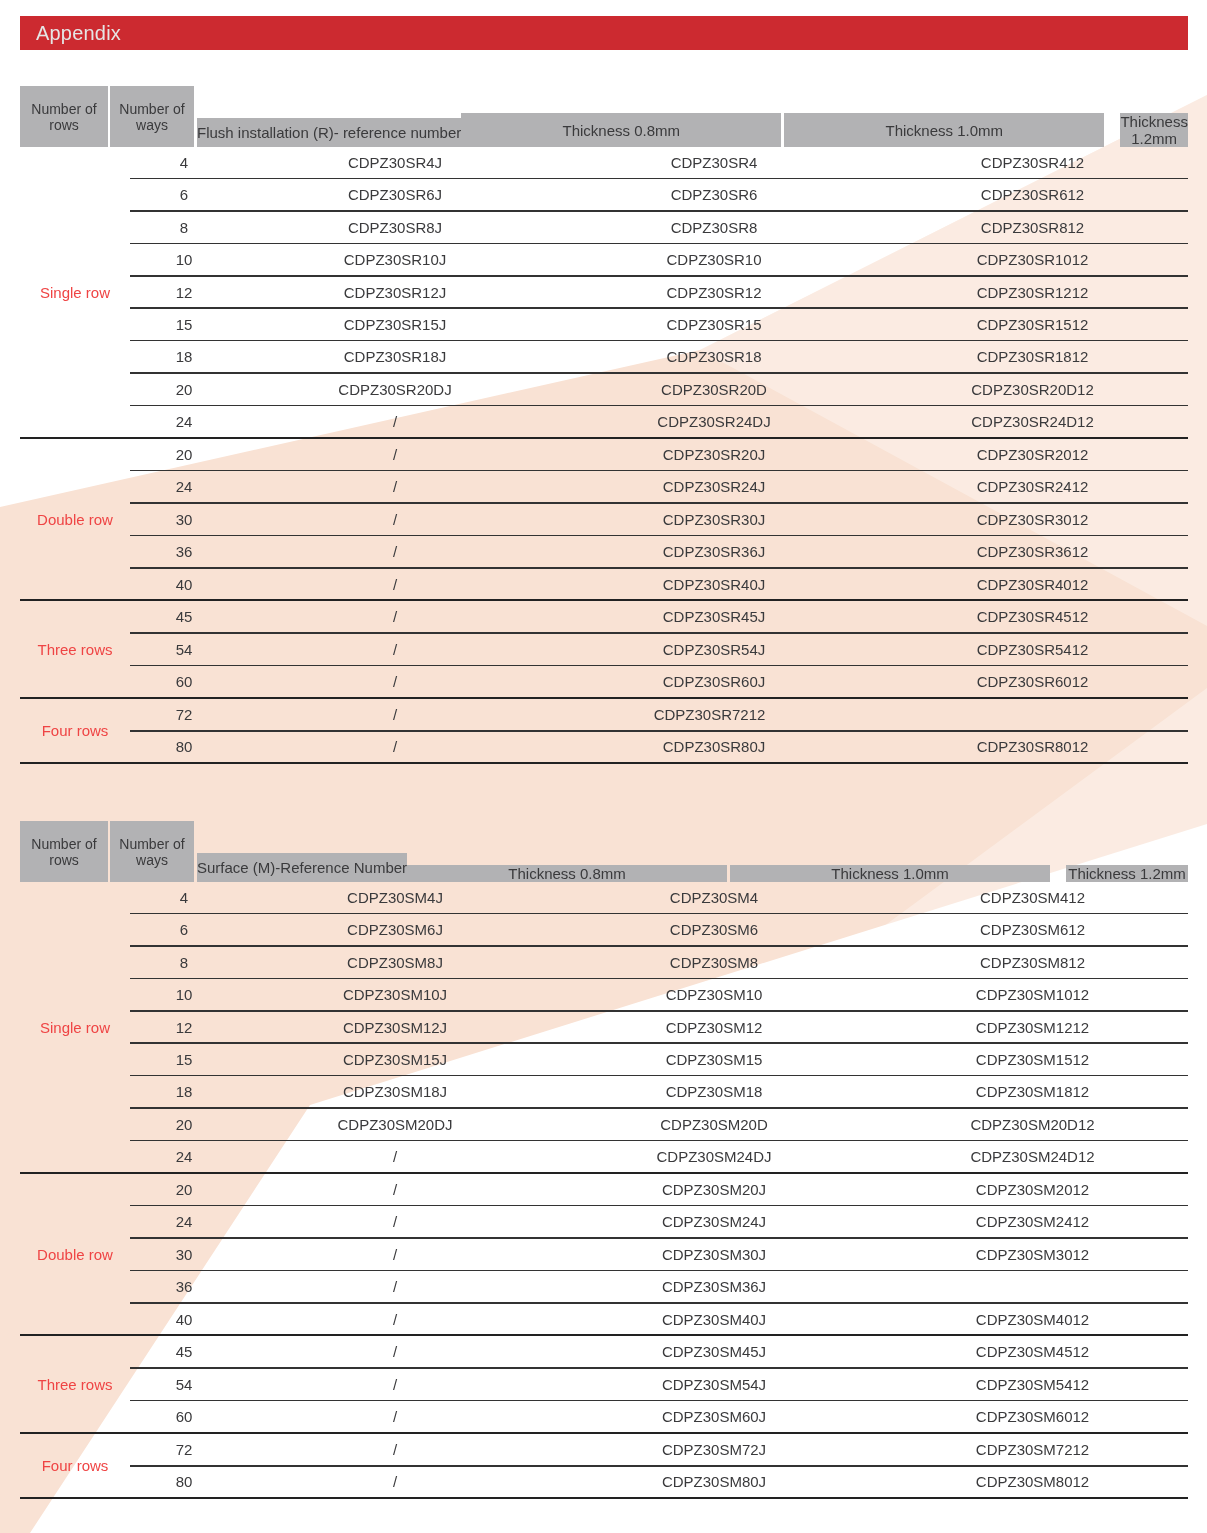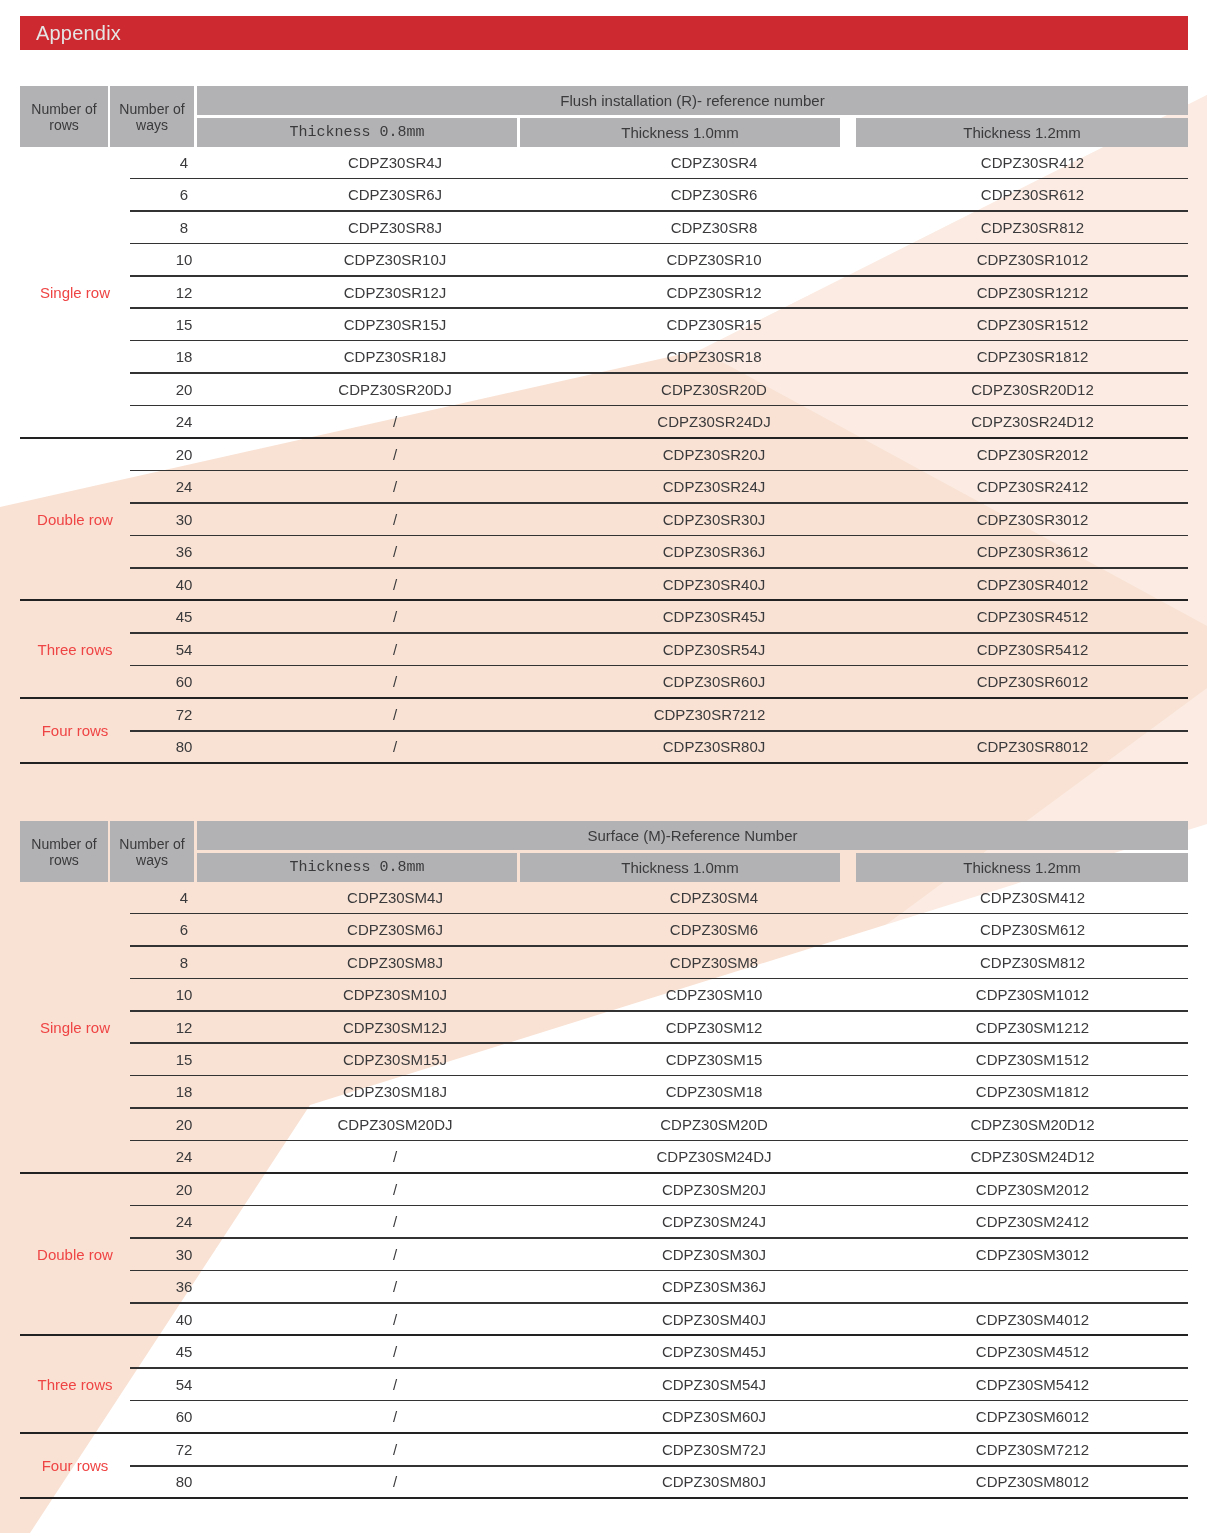--- a/index.html
+++ b/index.html
@@ -22,24 +22,24 @@
   .tbl-flush{top:86px;}
   .tbl-surface{top:821px;}
   .thead{display:flex;height:61px;}
   .hc{
     background:#b2b2b4;color:#3a3a3c;
     display:flex;align-items:center;justify-content:center;
     font-size:15px;box-sizing:border-box;text-align:center;
   }
   .hc1{width:88px;font-size:14px;}
   .hc2{width:84px;margin-left:2px;font-size:14px;}
-  .hright{flex:1;margin-left:3px;display:flex;flex-direction:column;}
+  .hright{flex:1;margin-left:3px;display:flex;flex-direction:row;align-items:flex-end;}
   .hspan{height:29px;}
   .hrow2{display:flex;margin-top:3px;flex:1;}
-  .hc3{width:320px;font-family:Liberation Mono, monospace;}
+  .hc3{width:320px;}
   .hc4{width:320px;margin-left:3px;}
   .hc5{flex:1;margin-left:16px;}
   .tbody{position:relative;}
   .group{position:relative;border-bottom:2px solid #222222;}
   .glabel{
     position:absolute;left:0;top:0;height:100%;width:110px;
     display:flex;align-items:center;justify-content:center;
     font-size:15px;color:#ef4444;
   }
   .row{display:flex;height:30.9px;}

